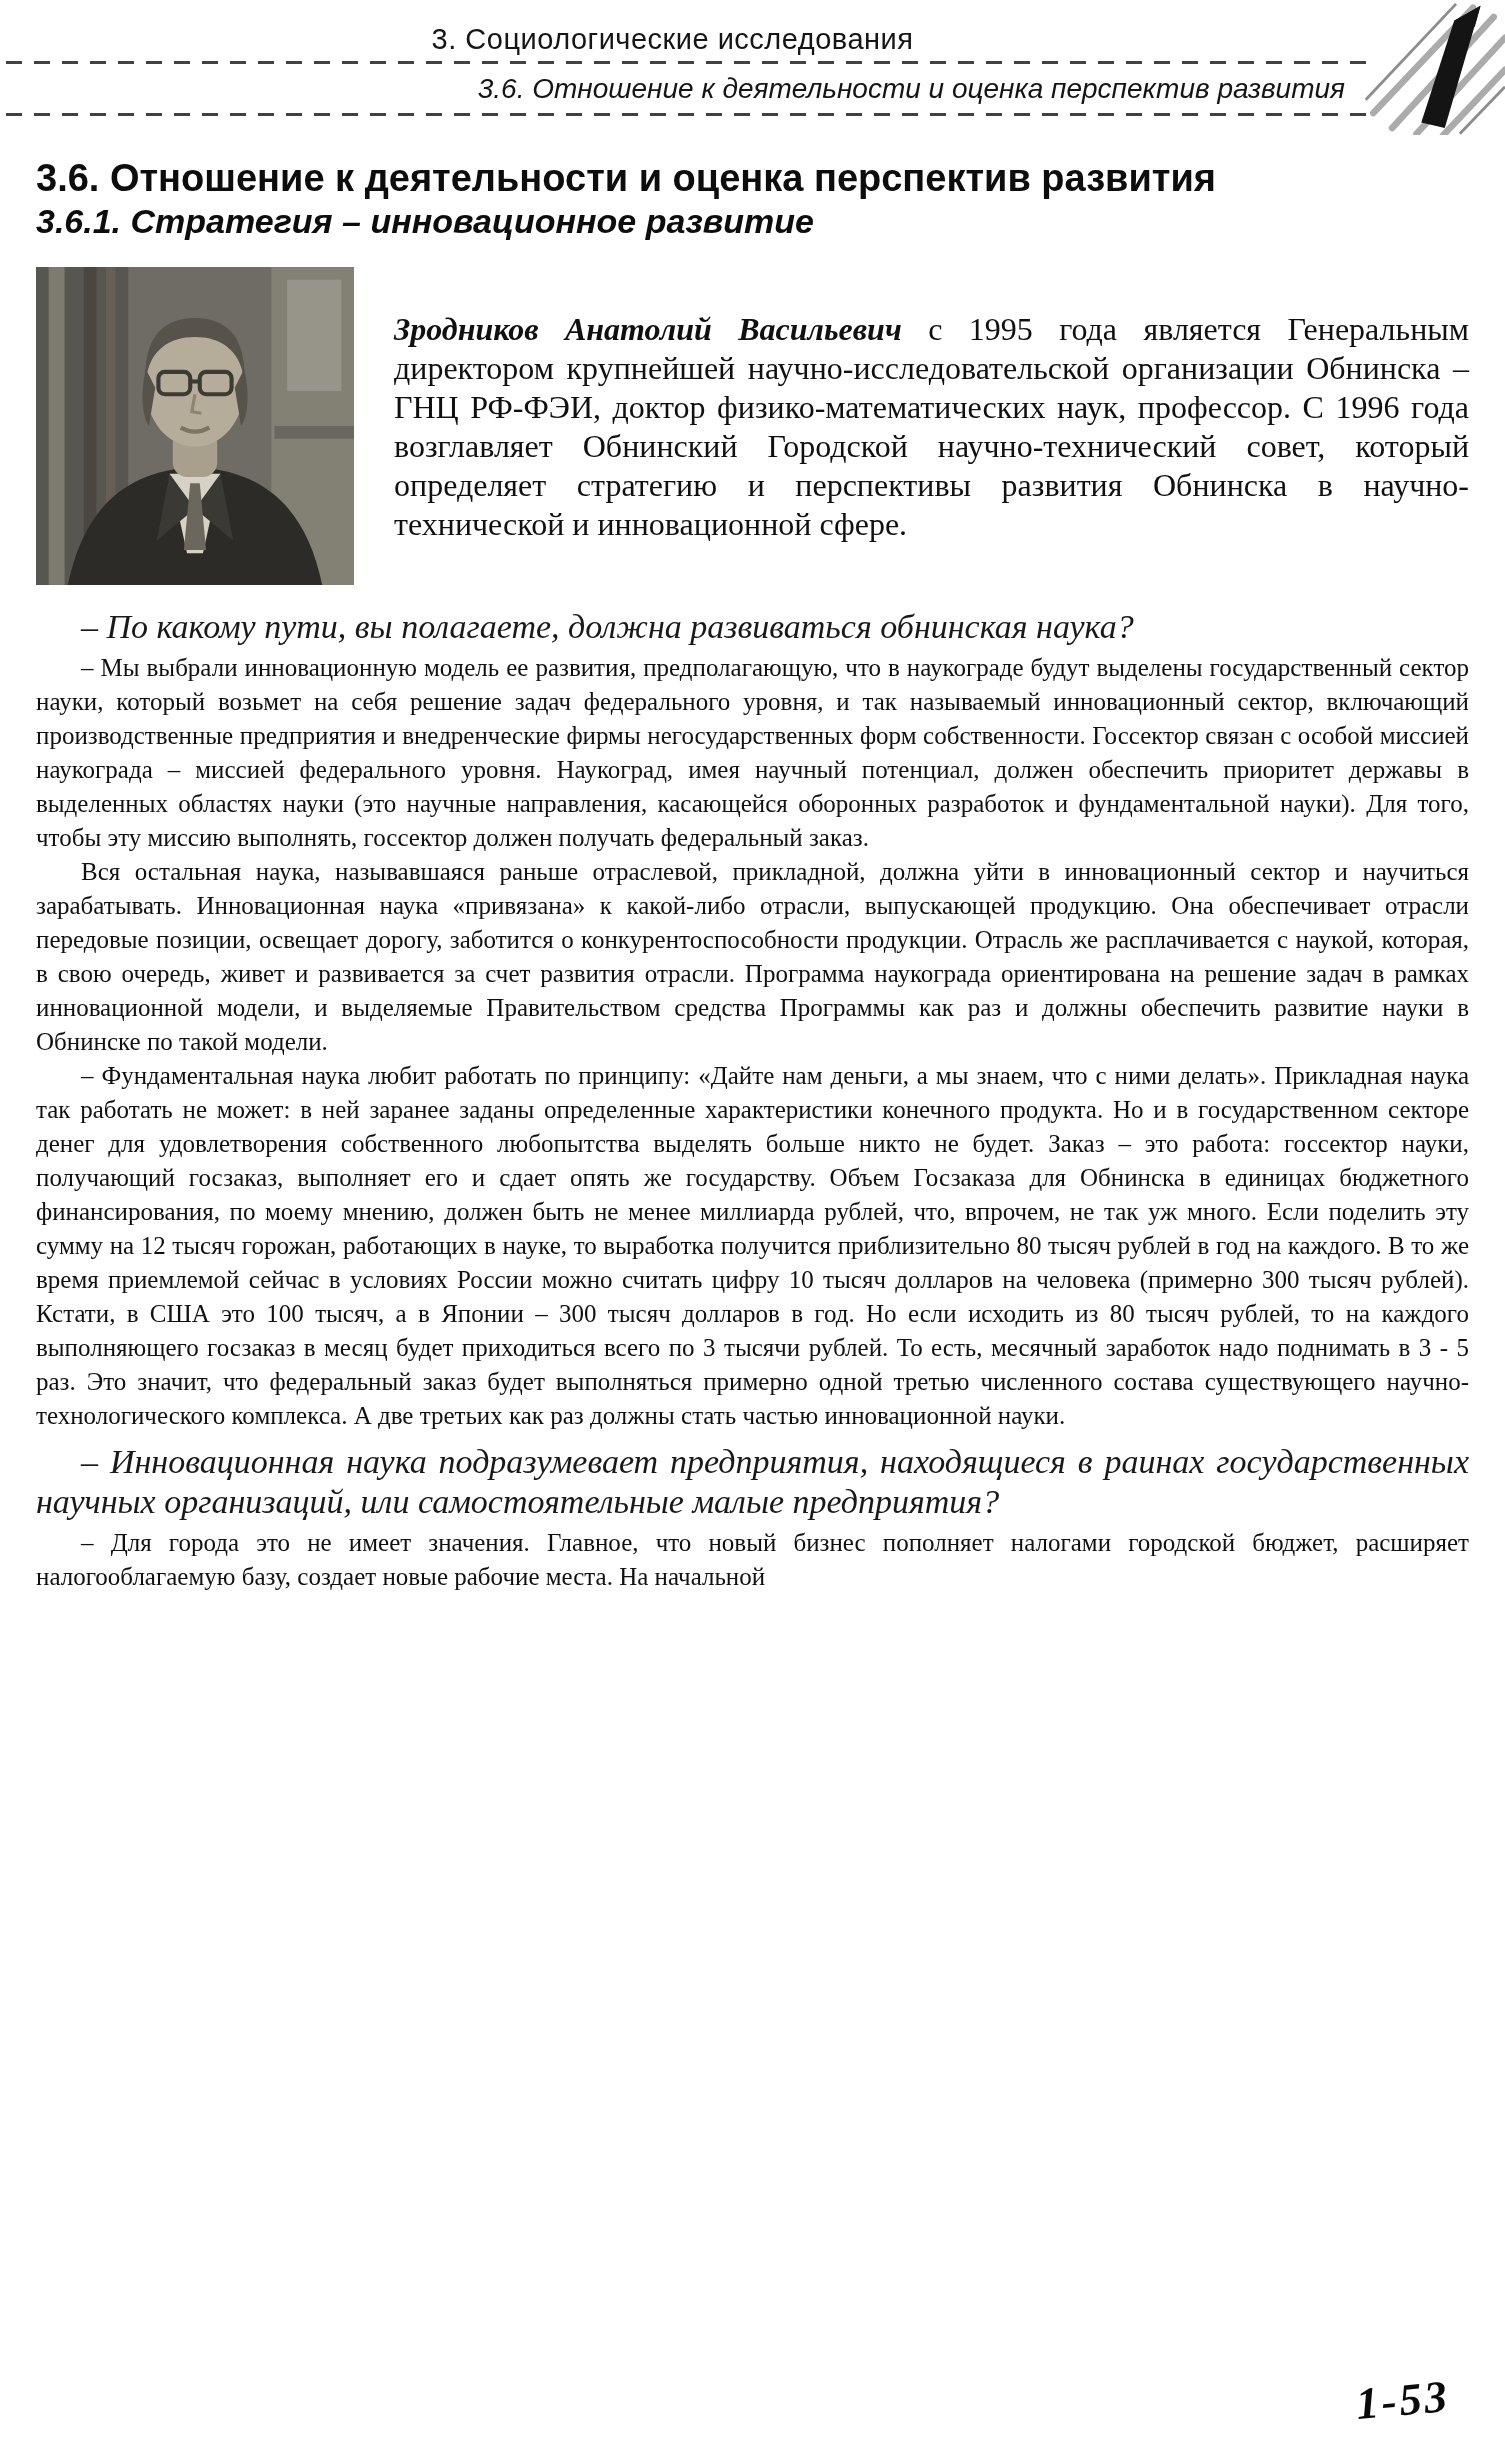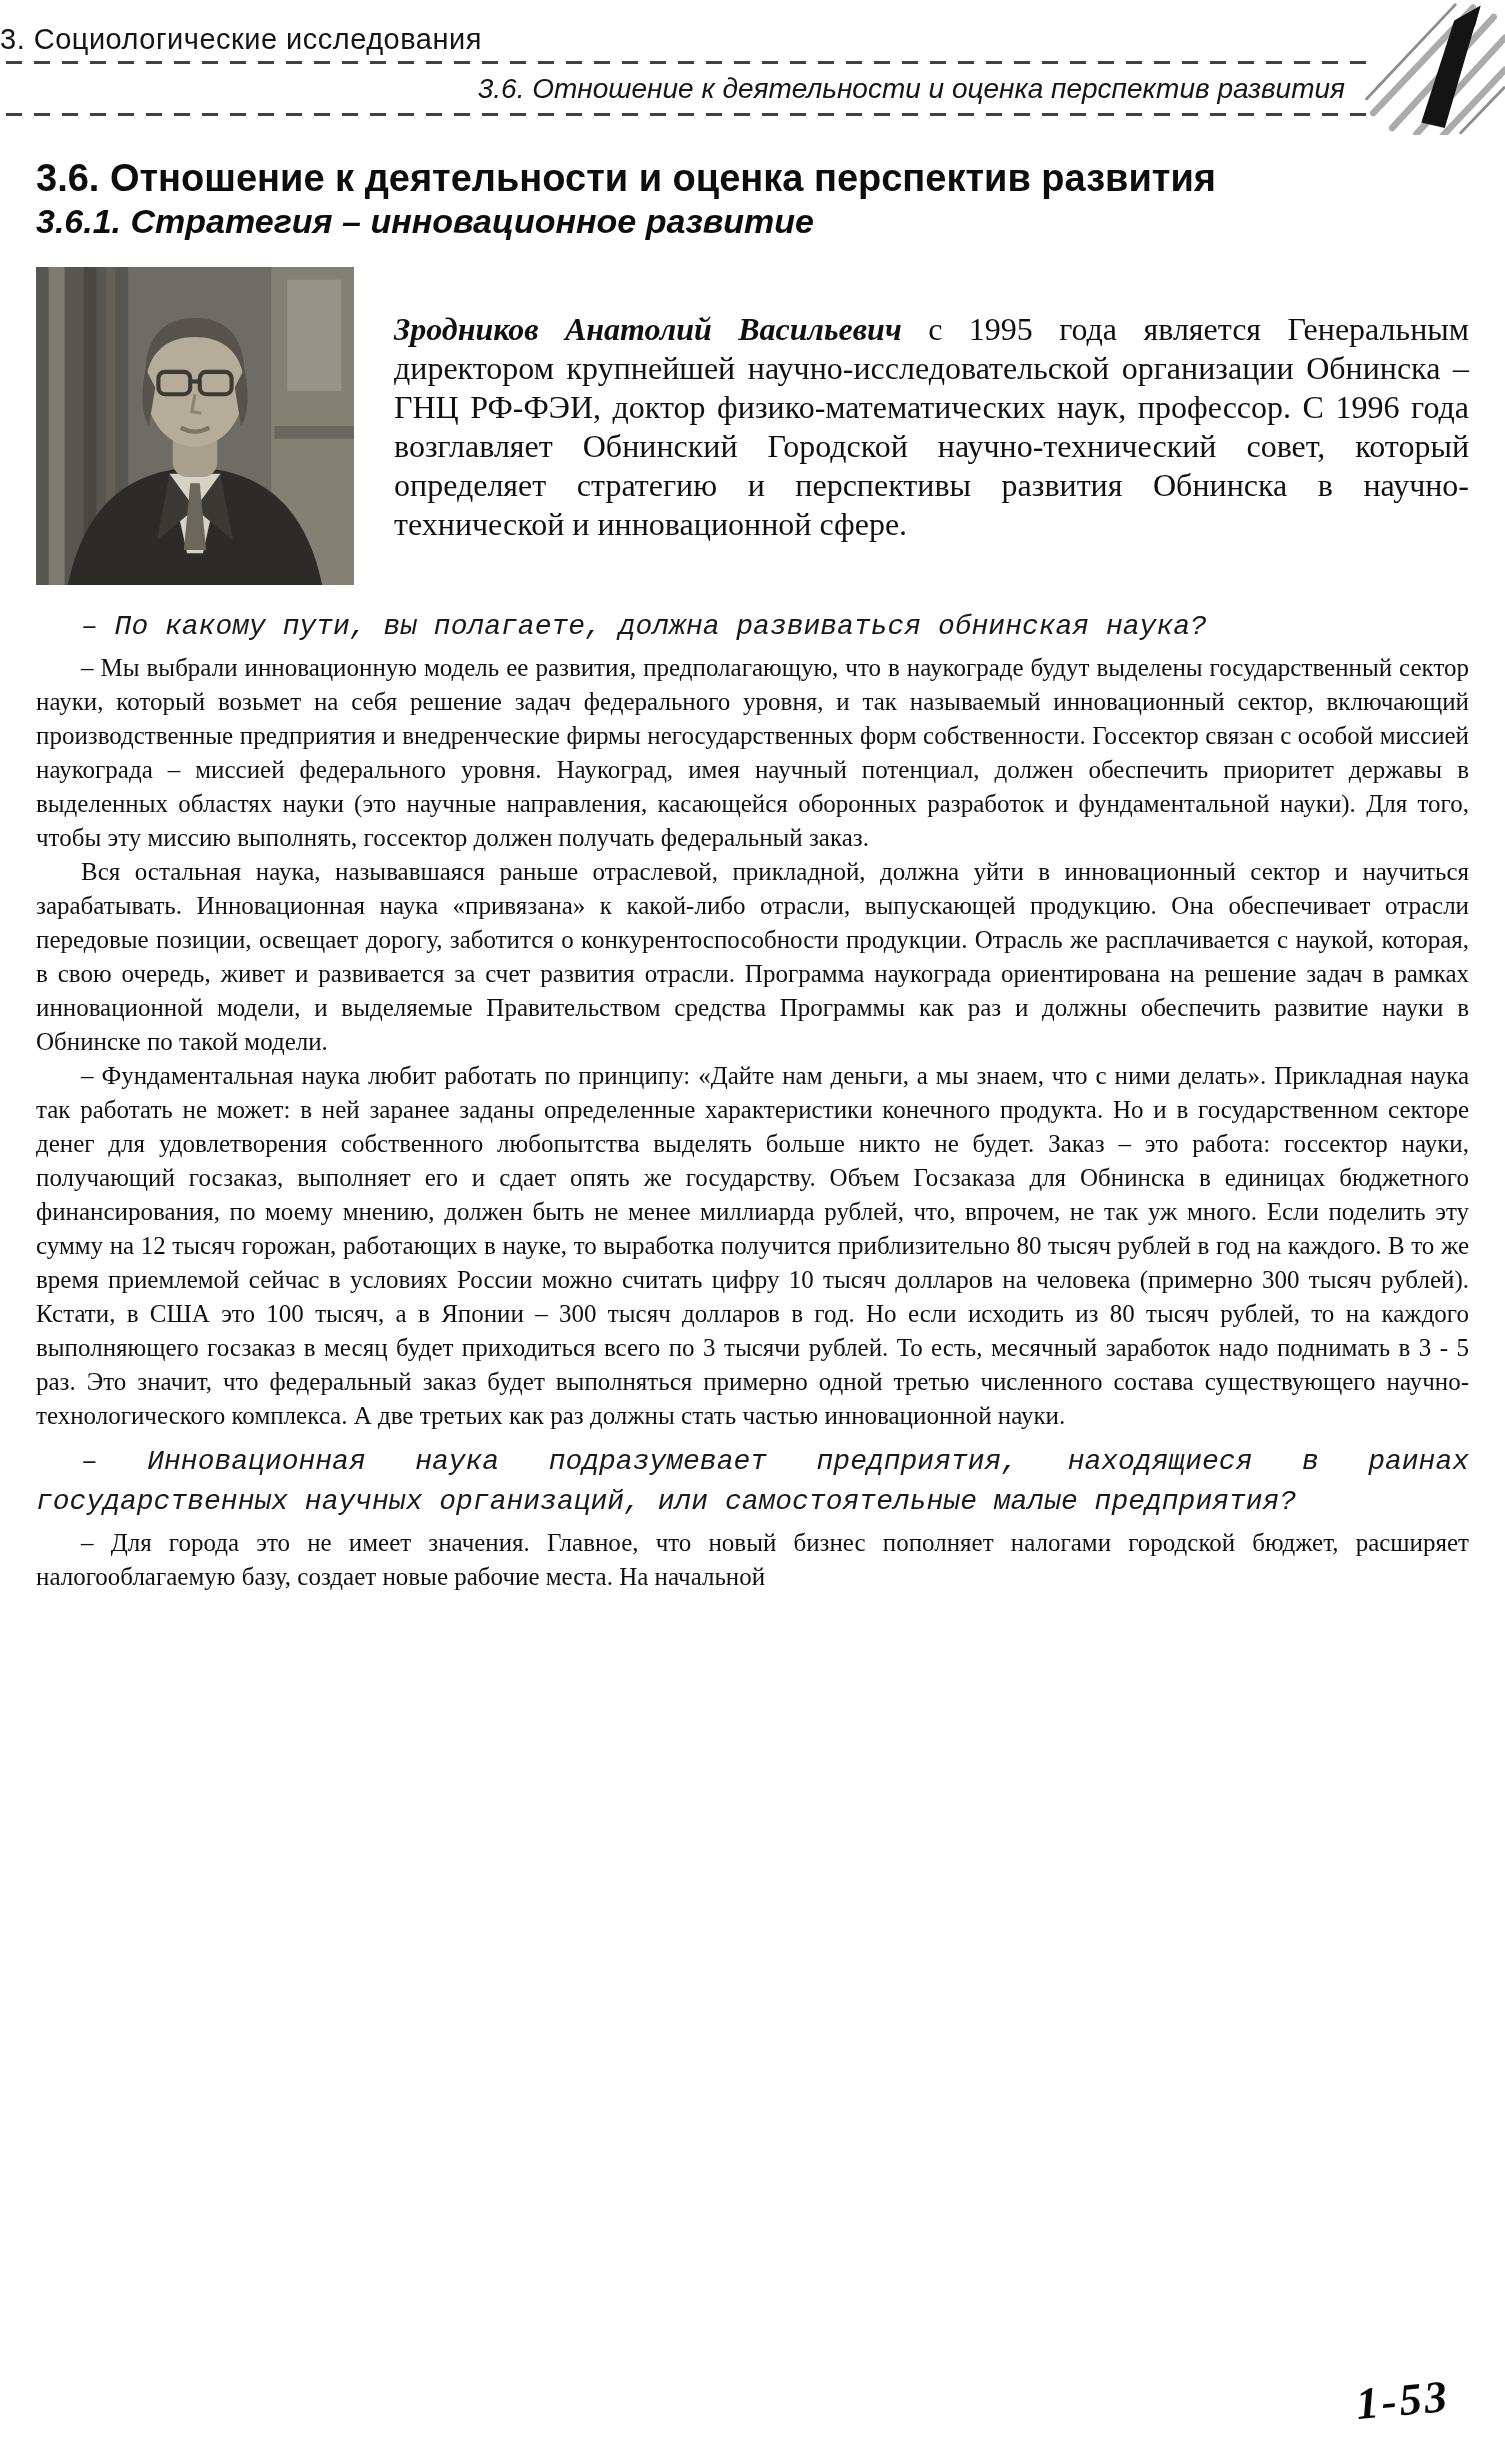--- a/index.html
+++ b/index.html
@@ -8,21 +8,21 @@
     width:1505px; height:2450px; background:#ffffff; position:relative;
     overflow:hidden; color:#111; margin:0 auto;
     font-family:"Liberation Serif", serif;
   }
   .content { padding:0 36px; }
 
   
   .runhead1 {
     font-family:"Liberation Sans", sans-serif;
     font-size:29px; letter-spacing:0.5px;
-    text-align:left; padding:22.6px 160px 5.6px 0; color:#151515;
+    text-align:center; padding:22.6px 160px 5.6px 0; color:#151515;
   }
   .runhead2 {
     font-family:"Liberation Sans", sans-serif; font-style:italic;
     font-size:28px; text-align:right; padding:9.4px 160px 7.5px 0; color:#151515;
   }
   .dash-rule {
     height:2.8px; margin:0 127px 0 5.6px;
     background:repeating-linear-gradient(90deg,#414141 0 16px, transparent 16px 28px);
   }
 
@@ -48,22 +48,22 @@
   .bio .bio-name { font-weight:bold; font-style:italic; }
 
   
   .qa-block { margin-top:22.6px; }
   .para { text-align:justify; text-indent:45px; }
   .answer {
     font-family:"Liberation Serif", serif;
     font-size:25px; line-height:34px; color:#101010;
   }
   .question {
-    font-family:Liberation Mono, monospace; font-style:italic;
-    font-size:28px; line-height:40px; color:#191919;
+    font-family:Liberation Serif, serif; font-style:italic;
+    font-size:34px; line-height:40px; color:#191919;
     margin-top:9.4px; margin-bottom:3.8px;
   }
 
   .page-number {
     position:absolute; right:55px; bottom:24.5px;
     font-family:"Liberation Serif", serif; font-style:italic; font-weight:bold;
     font-size:45px; letter-spacing:2.8px; transform:rotate(-5deg); color:#0a0a0a;
   }
 </style>
 </head>

